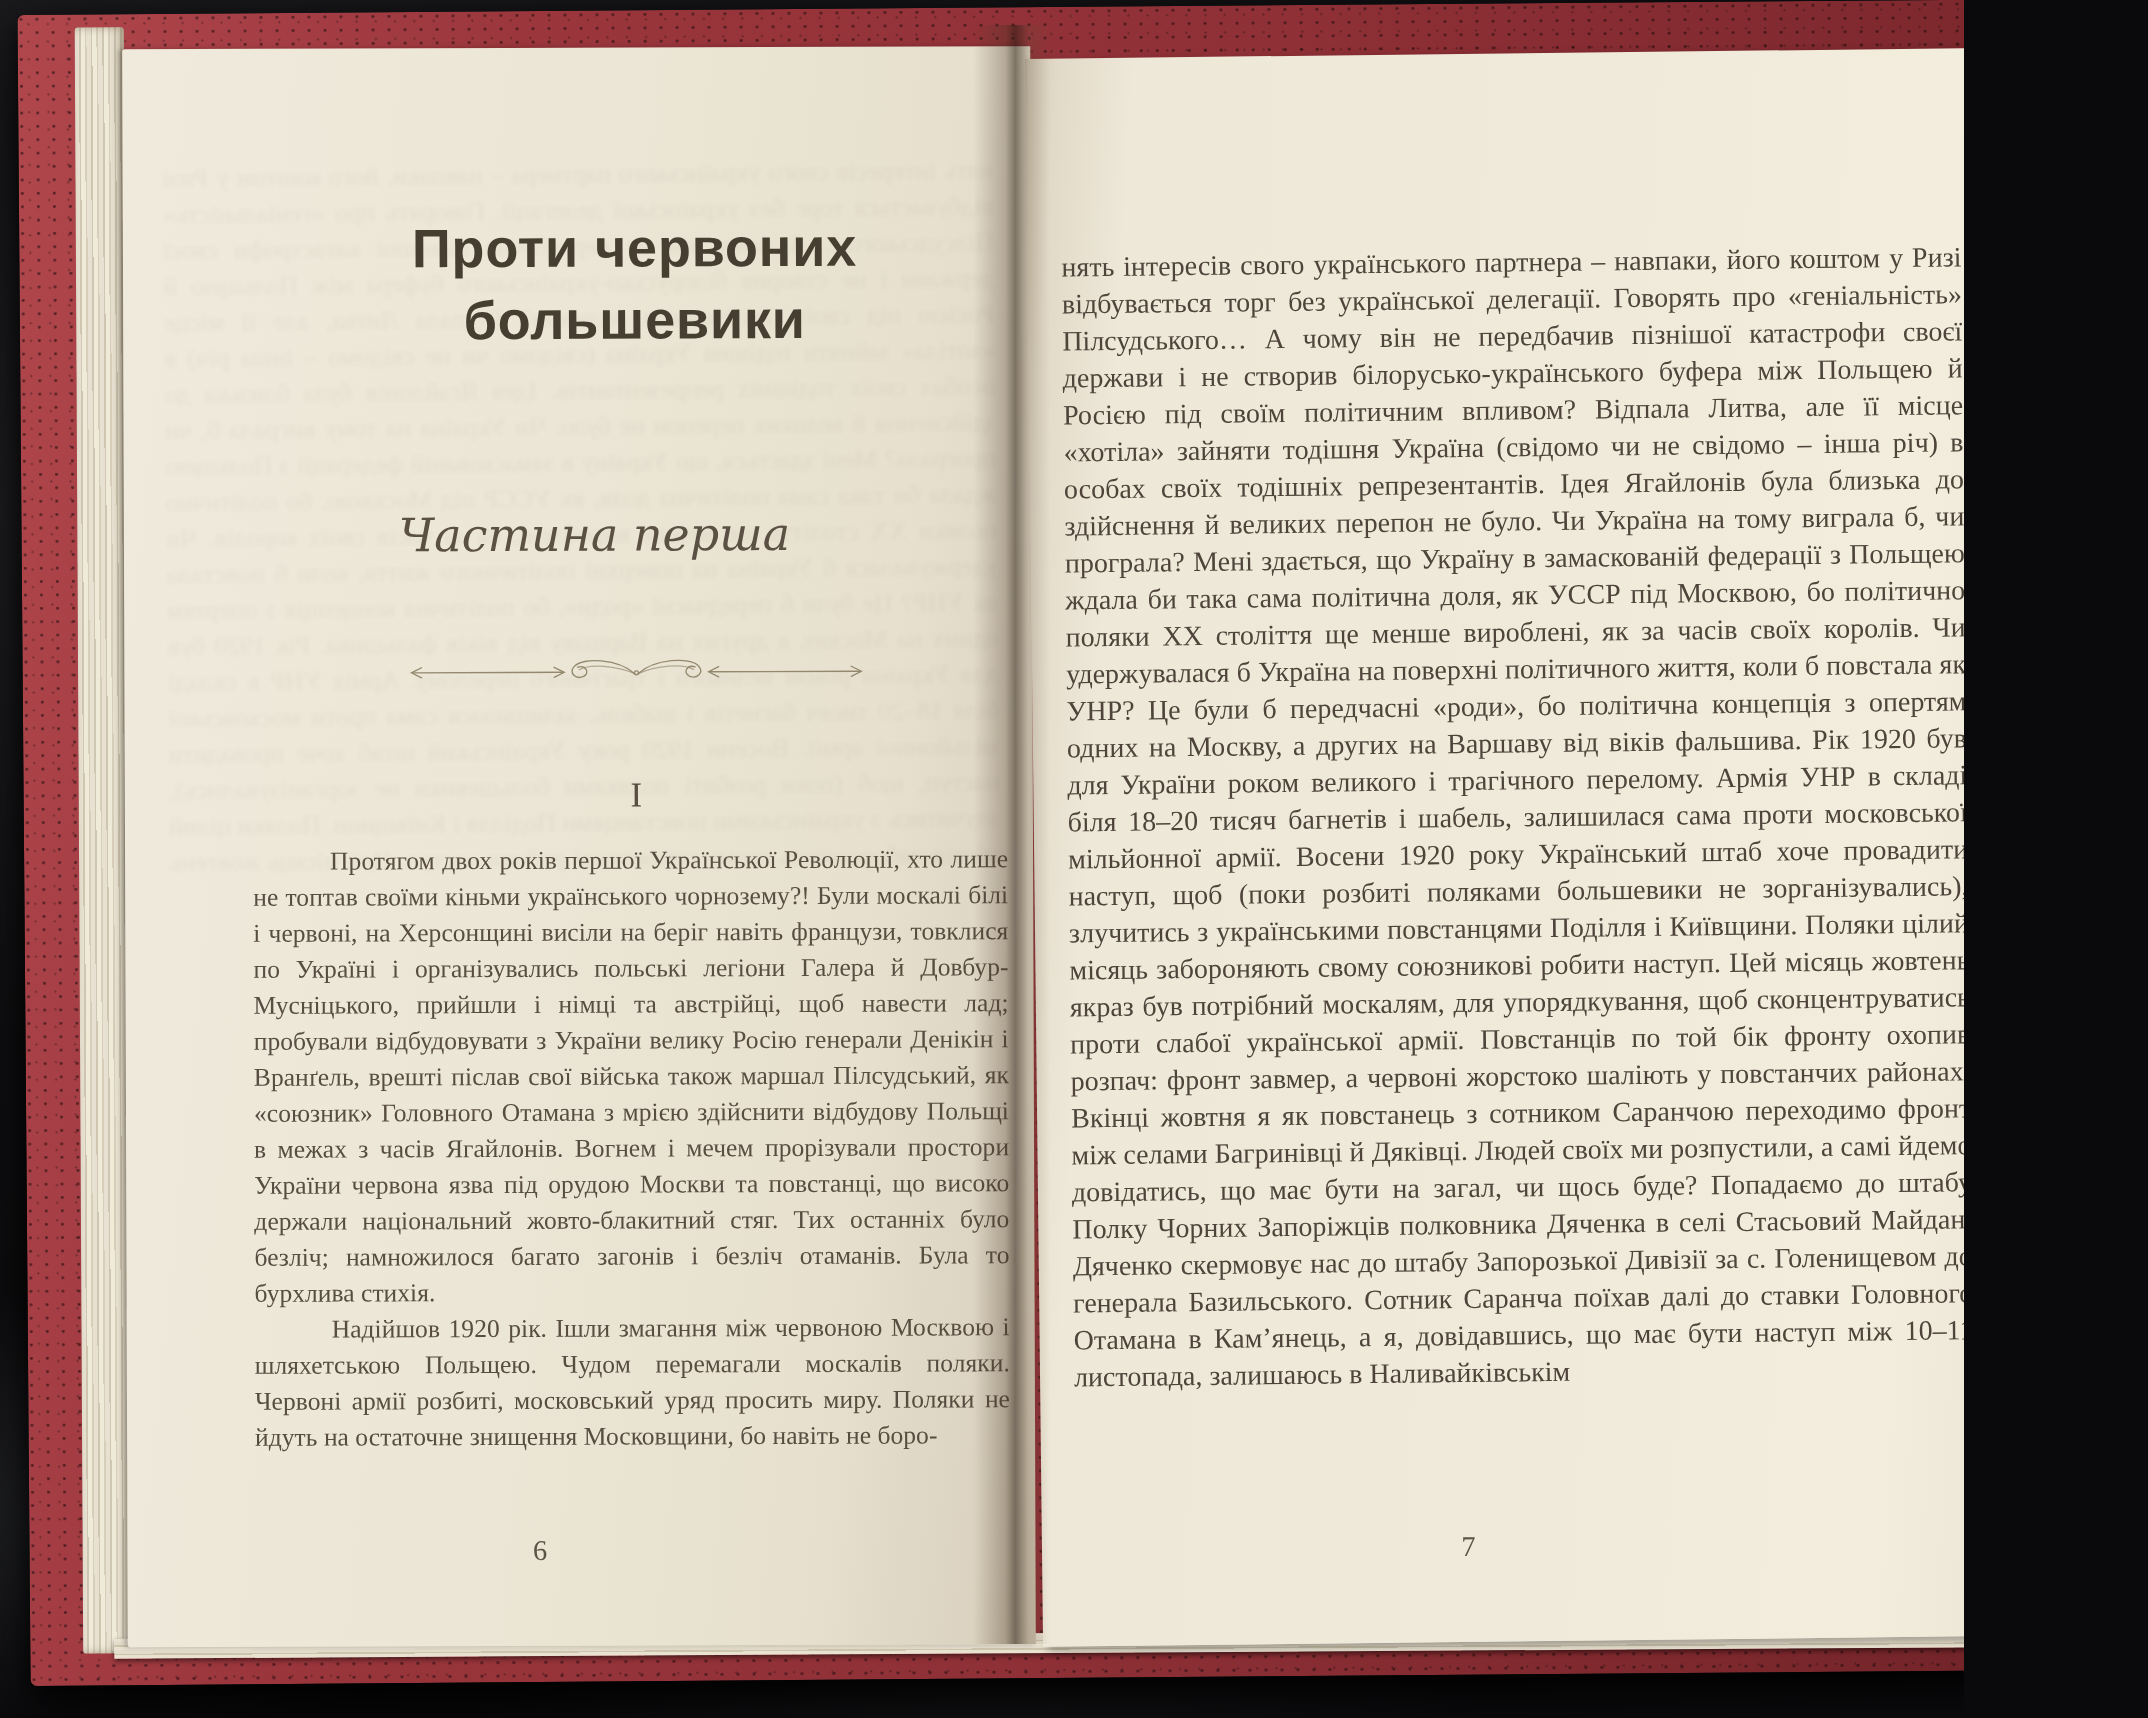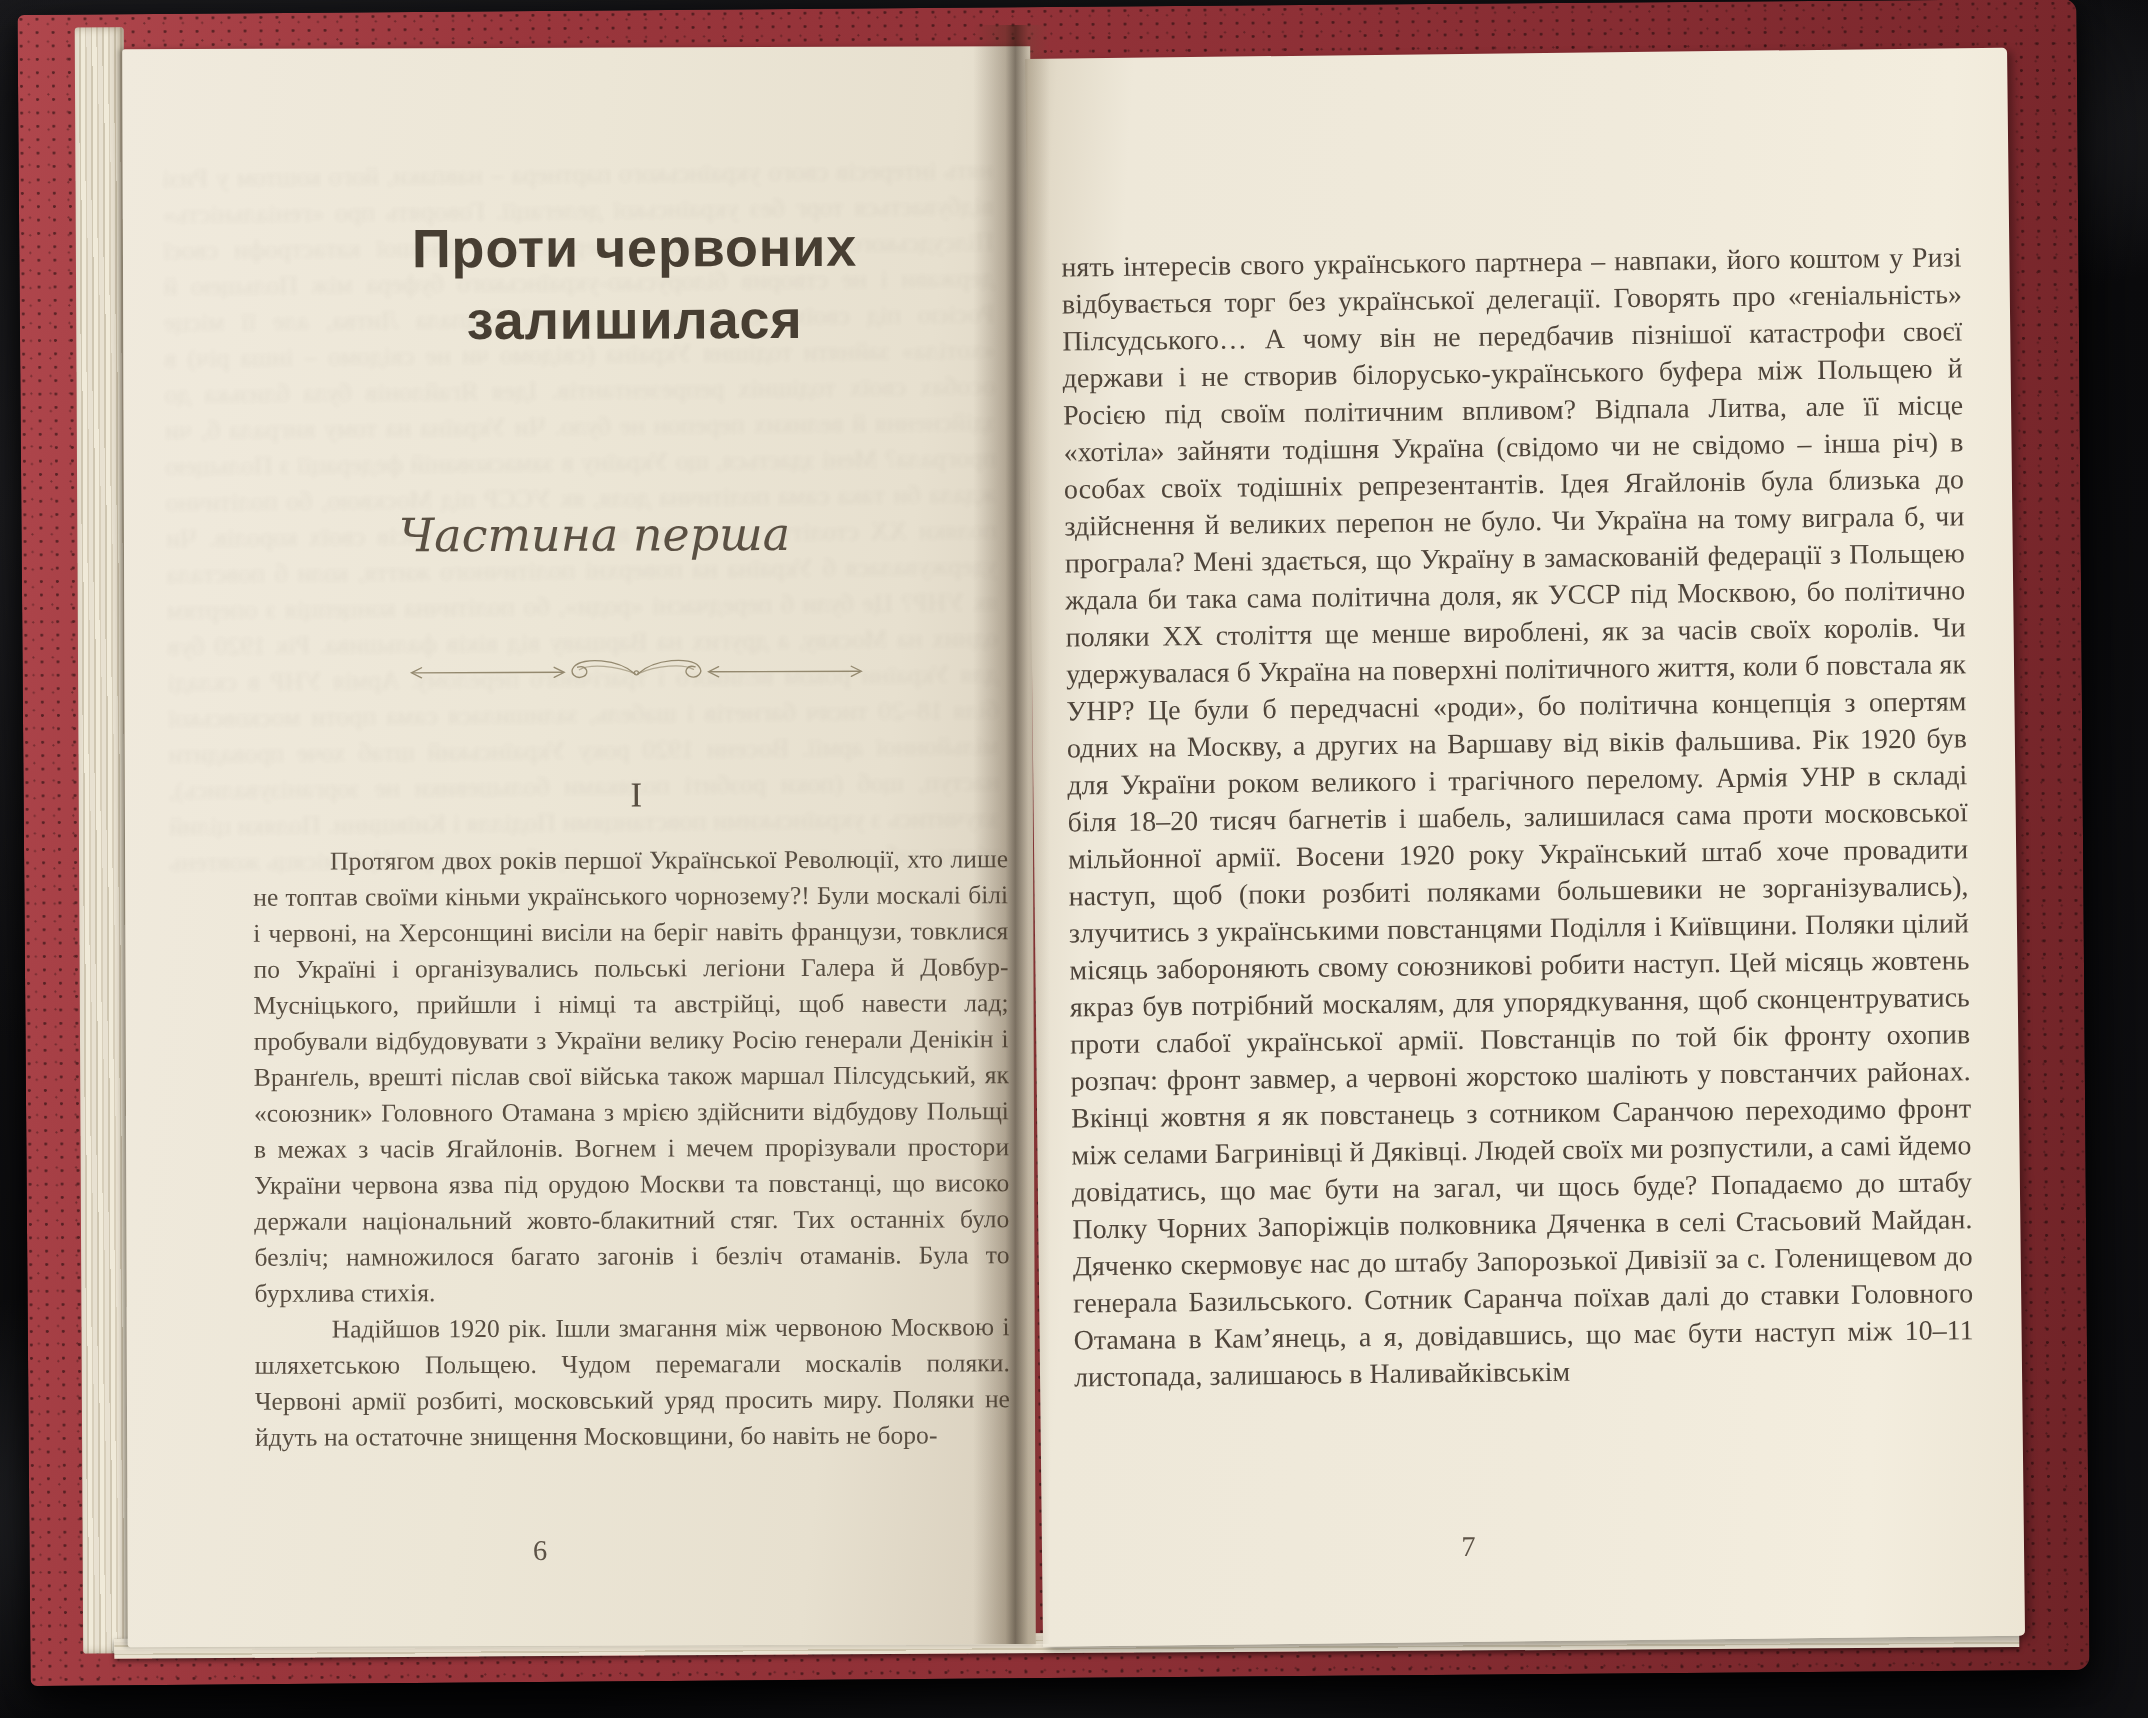--- a/index.html
+++ b/index.html
@@ -1,16 +1,16 @@
 <!DOCTYPE html>
 <html style="font-size:13.4px"><head>
 <meta charset="utf-8">
 <style>
   html,body{margin:0;padding:0;background:#0a0a0c;}
-  .scene{position:relative;width:2148px;height:1718px;overflow:hidden;
+  .scene{position:relative;width:1964px;height:1718px;overflow:hidden;
     background:
       radial-gradient(ellipse 587px 319px at 6% 88%, rgba(72,74,80,.45), transparent 70%),
       radial-gradient(ellipse 436px 218px at 94% 8%, rgba(58,59,64,.35), transparent 70%),
       radial-gradient(ellipse 755px 352px at 50% 104%, rgba(44,44,48,.45), transparent 70%),
       radial-gradient(ellipse 336px 755px at 1% 30%, rgba(60,60,66,.30), transparent 70%),
       linear-gradient(145deg,#1a1a1d 0%,#0b0b0d 55%,#101013 100%);
     font-family:"Liberation Serif","DejaVu Serif",serif;}
   .book{position:absolute;left:23.5px;top:6.7px;width:2059px;height:1671px;transform:rotate(-0.45deg);
     border-radius:6.7px 13.4px 13.4px 6.7px;
     box-shadow:0 38px 80px rgba(0,0,0,.8), 0 8.4px 25px rgba(0,0,0,.7);
@@ -65,21 +65,21 @@
 </head>
 <body>
 
 <div class="scene">
   <div class="book">
     <div class="stack-left"></div>
     <div class="stack-bottom"></div>
 
     <div class="page page-left">
       <div class="showthrough">нять інтересів свого українського партнера – навпаки, його коштом у Ризі відбувається торг без української делегації. Говорять про «геніальність» Пілсудського… А чому він не передбачив пізнішої катастрофи своєї держави і не створив білорусько-українського буфера між Польщею й Росією під своїм політичним впливом? Відпала Литва, але її місце «хотіла» зайняти тодішня Україна (свідомо чи не свідомо – інша річ) в особах своїх тодішніх репрезентантів. Ідея Ягайлонів була близька до здійснення й великих перепон не було. Чи Україна на тому виграла б, чи програла? Мені здається, що Україну в замаскованій федерації з Польщею ждала би така сама політична доля, як УССР під Москвою, бо політично поляки ХХ століття ще менше вироблені, як за часів своїх королів. Чи удержувалася б Україна на поверхні політичного життя, коли б повстала як УНР? Це були б передчасні «роди», бо політична концепція з опертям одних на Москву, а других на Варшаву від віків фальшива. Рік 1920 був для України роком великого і трагічного перелому. Армія УНР в складі біля 18–20 тисяч багнетів і шабель, залишилася сама проти московської мільйонної армії. Восени 1920 року Український штаб хоче провадити наступ, щоб (поки розбиті поляками большевики не зорганізувались), злучитись з українськими повстанцями Поділля і Київщини. Поляки цілий місяць забороняють свому союзникові робити наступ. Цей місяць жовтень якраз був потрібний москалям, для упорядкування, щоб сконцентруватись проти слабої української армії. Повстанців по той бік фронту охопив розпач: фронт завмер, а червоні жорстоко шаліють у повстанчих районах. Вкінці жовтня я як повстанець з сотником Саранчою переходимо фронт між селами Багринівці й Дяківці. Людей своїх ми розпустили, а самі йдемо довідатись, що має бути на загал, чи щось буде? Попадаємо до штабу Полку Чорних Запоріжців полковника Дяченка в селі Стасьовий Майдан. Дяченко скермовує нас до штабу Запорозької Дивізії за с. Голенищевом до генерала Базильського. Сотник Саранча поїхав далі до ставки Головного Отамана в Кам’янець, а я, довідавшись, що має бути наступ між 10–11 листопада, залишаюсь в Наливайківськім</div>
-      <h1 class="chapter-title"><span>Проти червоних</span><br><span>залишилася</span></h1>
+      <h1 class="chapter-title"><span>Проти червоних</span><br><span>большевики</span></h1>
       <h2 class="part-heading">Частина перша</h2>
       <div class="ornament">
         <svg width="470" height="37" viewBox="0 0 560 44">
           <g stroke="#94896f" stroke-width="1.6" fill="none" stroke-linecap="round">
             <line x1="14" y1="22" x2="192" y2="22"></line>
             <polyline points="24,16 12,22 24,28"></polyline>
             <polyline points="182,16 194,22 182,28"></polyline>
             <line x1="368" y1="22" x2="546" y2="22"></line>
             <polyline points="378,16 366,22 378,28"></polyline>
             <polyline points="536,16 548,22 536,28"></polyline>

